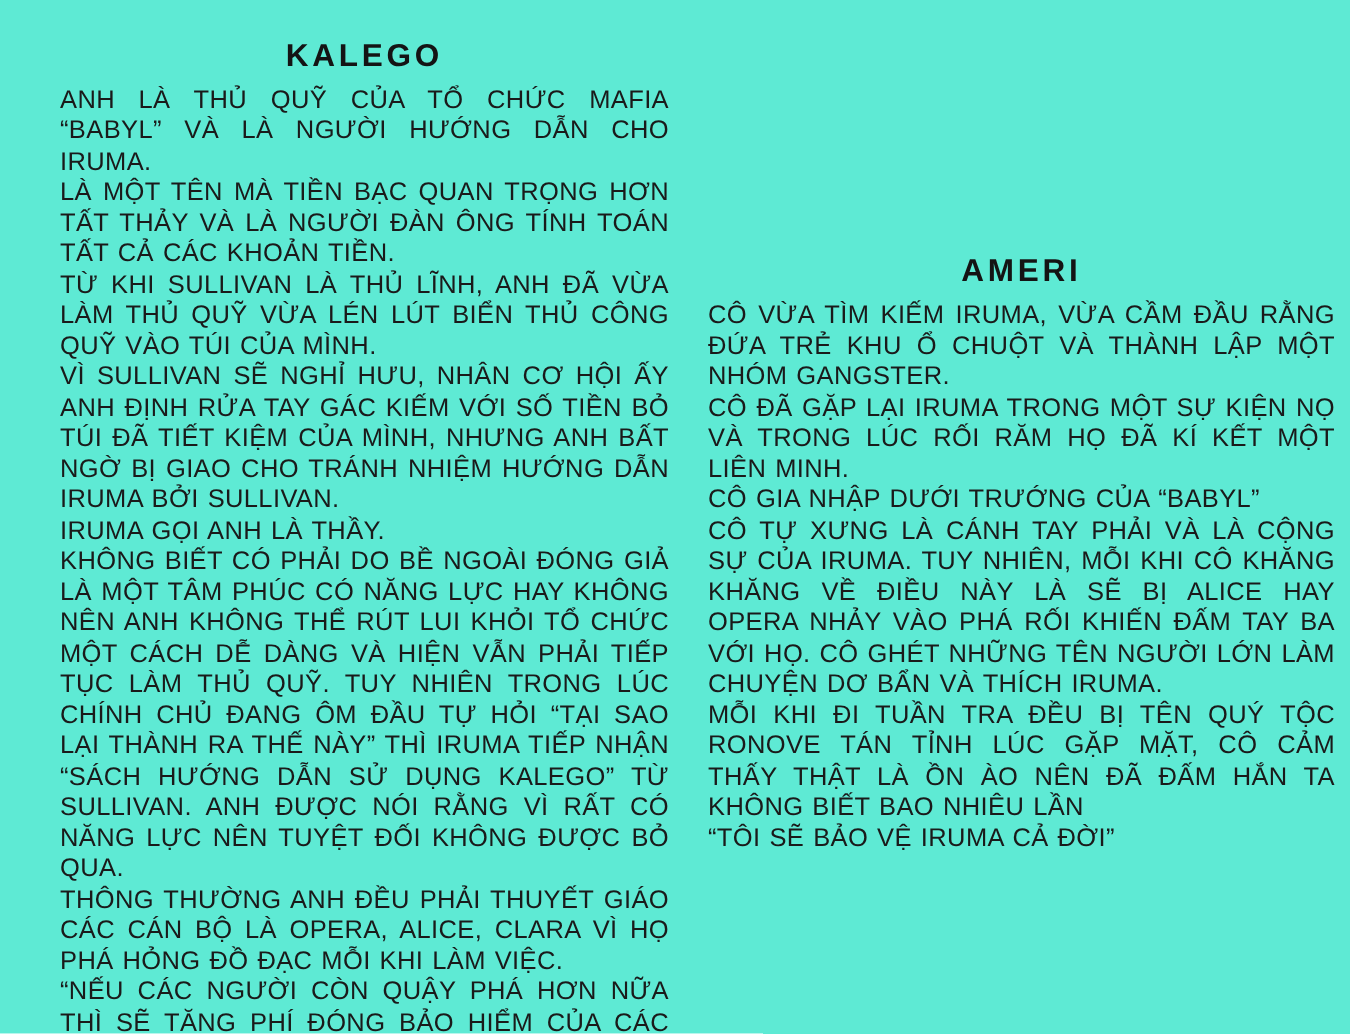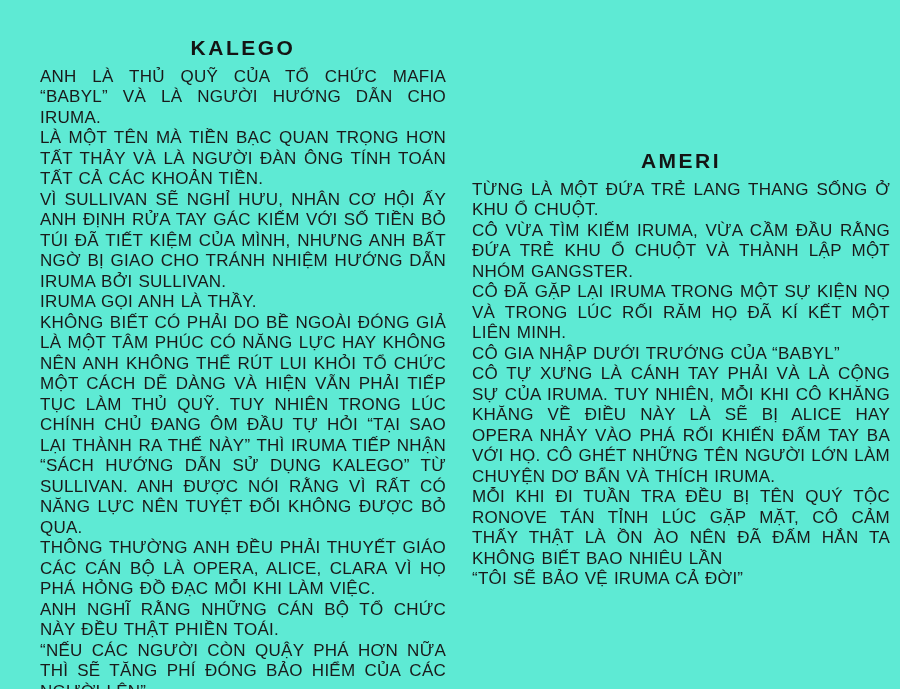--- a/index.html
+++ b/index.html
@@ -49,33 +49,32 @@
 </head>
 <body>
 
 <div class="page">
 
   <section class="column column-kalego">
     <h1 class="column-title">KALEGO</h1>
     <div class="column-body">
         <p>ANH LÀ THỦ QUỸ CỦA TỔ CHỨC MAFIA “BABYL” VÀ LÀ NGƯỜI HƯỚNG DẪN CHO IRUMA.</p>
         <p>LÀ MỘT TÊN MÀ TIỀN BẠC QUAN TRỌNG HƠN TẤT THẢY VÀ LÀ NGƯỜI ĐÀN ÔNG TÍNH TOÁN TẤT CẢ CÁC KHOẢN TIỀN.</p>
+        <p>TỪ KHI SULLIVAN LÀ THỦ LĨNH, ANH ĐÃ VỪA LÀM THỦ QUỸ VỪA LÉN LÚT BIỂN THỦ CÔNG QUỸ VÀO TÚI CỦA MÌNH.</p>
         <p>VÌ SULLIVAN SẼ NGHỈ HƯU, NHÂN CƠ HỘI ẤY ANH ĐỊNH RỬA TAY GÁC KIẾM VỚI SỐ TIỀN BỎ TÚI ĐÃ TIẾT KIỆM CỦA MÌNH, NHƯNG ANH BẤT NGỜ BỊ GIAO CHO TRÁNH NHIỆM HƯỚNG DẪN IRUMA BỞI SULLIVAN.</p>
         <p>IRUMA GỌI ANH LÀ THẦY.</p>
         <p>KHÔNG BIẾT CÓ PHẢI DO BỀ NGOÀI ĐÓNG GIẢ LÀ MỘT TÂM PHÚC CÓ NĂNG LỰC HAY KHÔNG NÊN ANH KHÔNG THỂ RÚT LUI KHỎI TỔ CHỨC MỘT CÁCH DỄ DÀNG VÀ HIỆN VẪN PHẢI TIẾP TỤC LÀM THỦ QUỸ. TUY NHIÊN TRONG LÚC CHÍNH CHỦ ĐANG ÔM ĐẦU TỰ HỎI “TẠI SAO LẠI THÀNH RA THẾ NÀY” THÌ IRUMA TIẾP NHẬN “SÁCH HƯỚNG DẪN SỬ DỤNG KALEGO” TỪ SULLIVAN. ANH ĐƯỢC NÓI RẰNG VÌ RẤT CÓ NĂNG LỰC NÊN TUYỆT ĐỐI KHÔNG ĐƯỢC BỎ QUA.</p>
         <p>THÔNG THƯỜNG ANH ĐỀU PHẢI THUYẾT GIÁO CÁC CÁN BỘ LÀ OPERA, ALICE, CLARA VÌ HỌ PHÁ HỎNG ĐỒ ĐẠC MỖI KHI LÀM VIỆC.</p>
-        <p>ANH NGHĨ RẰNG NHỮNG CÁN BỘ TỔ CHỨC NÀY ĐỀU THẬT PHIỀN TOÁI.</p>
         <p>“NẾU CÁC NGƯỜI CÒN QUẬY PHÁ HƠN NỮA THÌ SẼ TĂNG PHÍ ĐÓNG BẢO HIỂM CỦA CÁC NGƯỜI LÊN”</p>
       </div>
   </section>
 
   <section class="column column-ameri">
     <h1 class="column-title">AMERI</h1>
     <div class="column-body">
-        <p>TỪNG LÀ MỘT ĐỨA TRẺ LANG THANG SỐNG Ở KHU Ổ CHUỘT.</p>
         <p>CÔ VỪA TÌM KIẾM IRUMA, VỪA CẦM ĐẦU RẰNG ĐỨA TRẺ KHU Ổ CHUỘT VÀ THÀNH LẬP MỘT NHÓM GANGSTER.</p>
         <p>CÔ ĐÃ GẶP LẠI IRUMA TRONG MỘT SỰ KIỆN NỌ VÀ TRONG LÚC RỐI RĂM HỌ ĐÃ KÍ KẾT MỘT LIÊN MINH.</p>
         <p>CÔ GIA NHẬP DƯỚI TRƯỚNG CỦA “BABYL”</p>
         <p>CÔ TỰ XƯNG LÀ CÁNH TAY PHẢI VÀ LÀ CỘNG SỰ CỦA IRUMA. TUY NHIÊN, MỖI KHI CÔ KHĂNG KHĂNG VỀ ĐIỀU NÀY LÀ SẼ BỊ ALICE HAY OPERA NHẢY VÀO PHÁ RỐI KHIẾN ĐẤM TAY BA VỚI HỌ. CÔ GHÉT NHỮNG TÊN NGƯỜI LỚN LÀM CHUYỆN DƠ BẨN VÀ THÍCH IRUMA.</p>
         <p>MỖI KHI ĐI TUẦN TRA ĐỀU BỊ TÊN QUÝ TỘC RONOVE TÁN TỈNH LÚC GẶP MẶT, CÔ CẢM THẤY THẬT LÀ ỒN ÀO NÊN ĐÃ ĐẤM HẮN TA KHÔNG BIẾT BAO NHIÊU LẦN</p>
         <p>“TÔI SẼ BẢO VỆ IRUMA CẢ ĐỜI”</p>
       </div>
   </section>
 
 </div>

